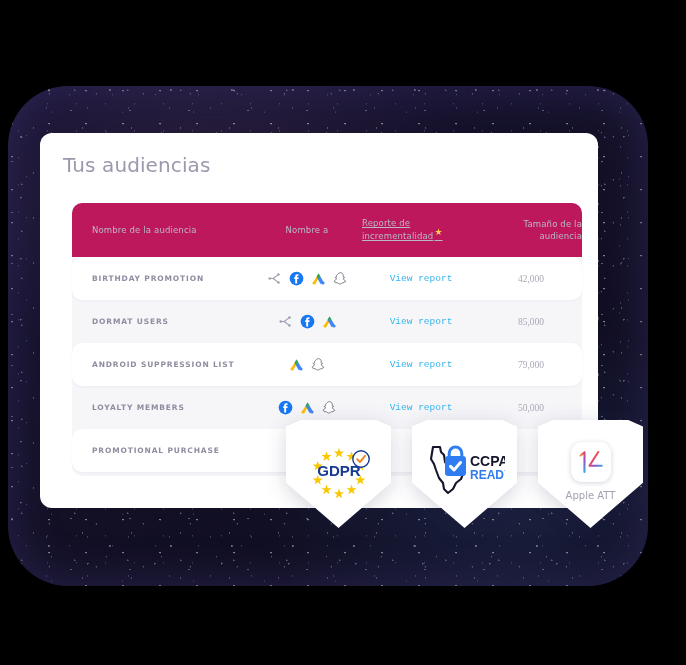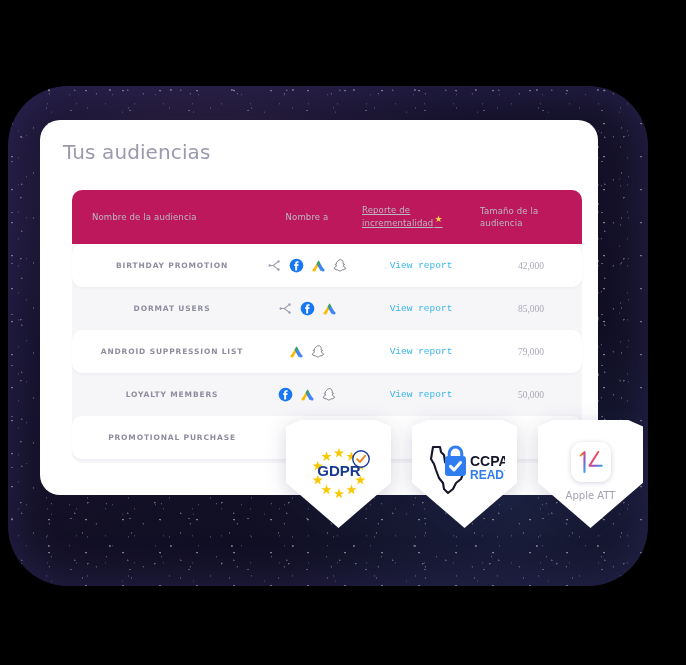--- a/index.html
+++ b/index.html
@@ -58,25 +58,25 @@
     left: 8px; top: 86px; width: 640px; height: 500px;
     border-radius: 60px;
     box-shadow: inset 0 0 40px 6px rgba(70,60,130,.35);
     pointer-events: none;
   }
 
   
   #app-card {
     position: absolute;
     left: 40px;
-    top: 120px;
+    top: 133px;
     width: 558px;
     height: 375px;
     background: #ffffff;
-    border-radius: 20px;
+    border-radius: 12px;
     overflow: hidden;
   }
 
   #page-title {
     position: absolute;
     left: 23px;
     top: 20px;
     font-size: 20px;
     letter-spacing: .1px;
     color: #9a99ad;
@@ -105,21 +105,21 @@
   .th {
     font-size: 8.5px;
     color: #b9b8c6;
     line-height: 1.45;
     font-family: "DejaVu Sans", sans-serif;
     letter-spacing: .15px;
   }
   .col-name   { width: 180px; padding-left: 20px; }
   .col-upload { width: 110px; text-align: center; }
   .col-report { width: 118px; text-align: left; position: relative; text-decoration: underline; }
-  .col-size   { width: 102px; text-align: left; }
+  .col-size   { width: 102px; text-align: right; }
 
   .star-sup {
     color: #ffd24a;
     font-size: 9px;
     position: relative;
     top: -4px;
     left: 1px;
   }
 
   .table-row {
@@ -136,21 +136,20 @@
 
   .cell-name {
     width: 180px;
     padding-left: 20px;
     font-size: 7.5px;
     letter-spacing: .85px;
     color: #8e8da0;
     font-family: "DejaVu Sans", sans-serif;
     text-transform: uppercase;
     font-weight: 600;
-    text-align: center;
   }
   .cell-upload {
     width: 110px;
     display: flex;
     align-items: center;
     justify-content: center;
     gap: 7px;
   }
   .cell-report {
     width: 118px;

